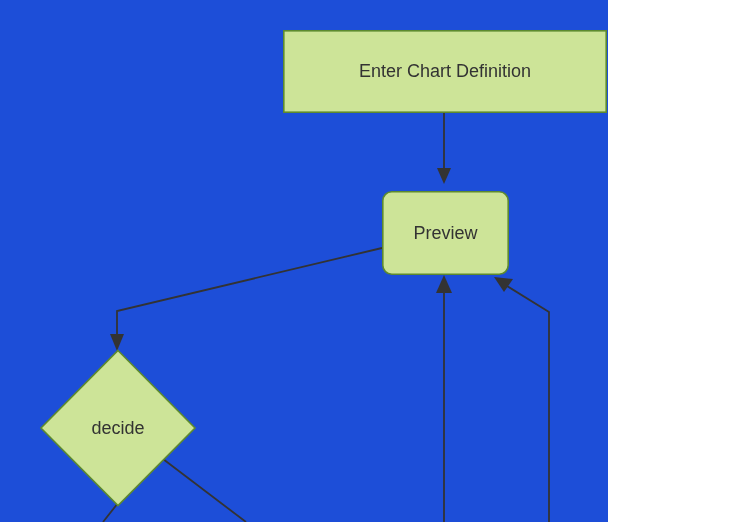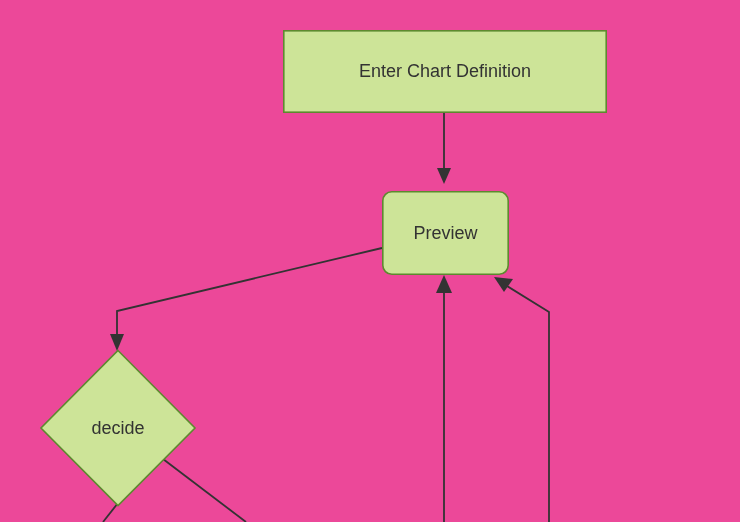--- a/index.html
+++ b/index.html
@@ -9,23 +9,23 @@
     background: #ffffff;
   }
   body {
     width: 740px;
     height: 522px;
     overflow: hidden;
     font-family: "Liberation Sans", "DejaVu Sans", sans-serif;
   }
   #diagram-root {
     position: relative;
-    width: 740px;
+    width: 608px;
     height: 522px;
-    background: #ec4899;
+    background: #1d4ed8;
   }
   #flow-svg {
     position: absolute;
     top: 0;
     left: 0;
     width: 740px;
     height: 522px;
     display: block;
   }
   .node-shape {

